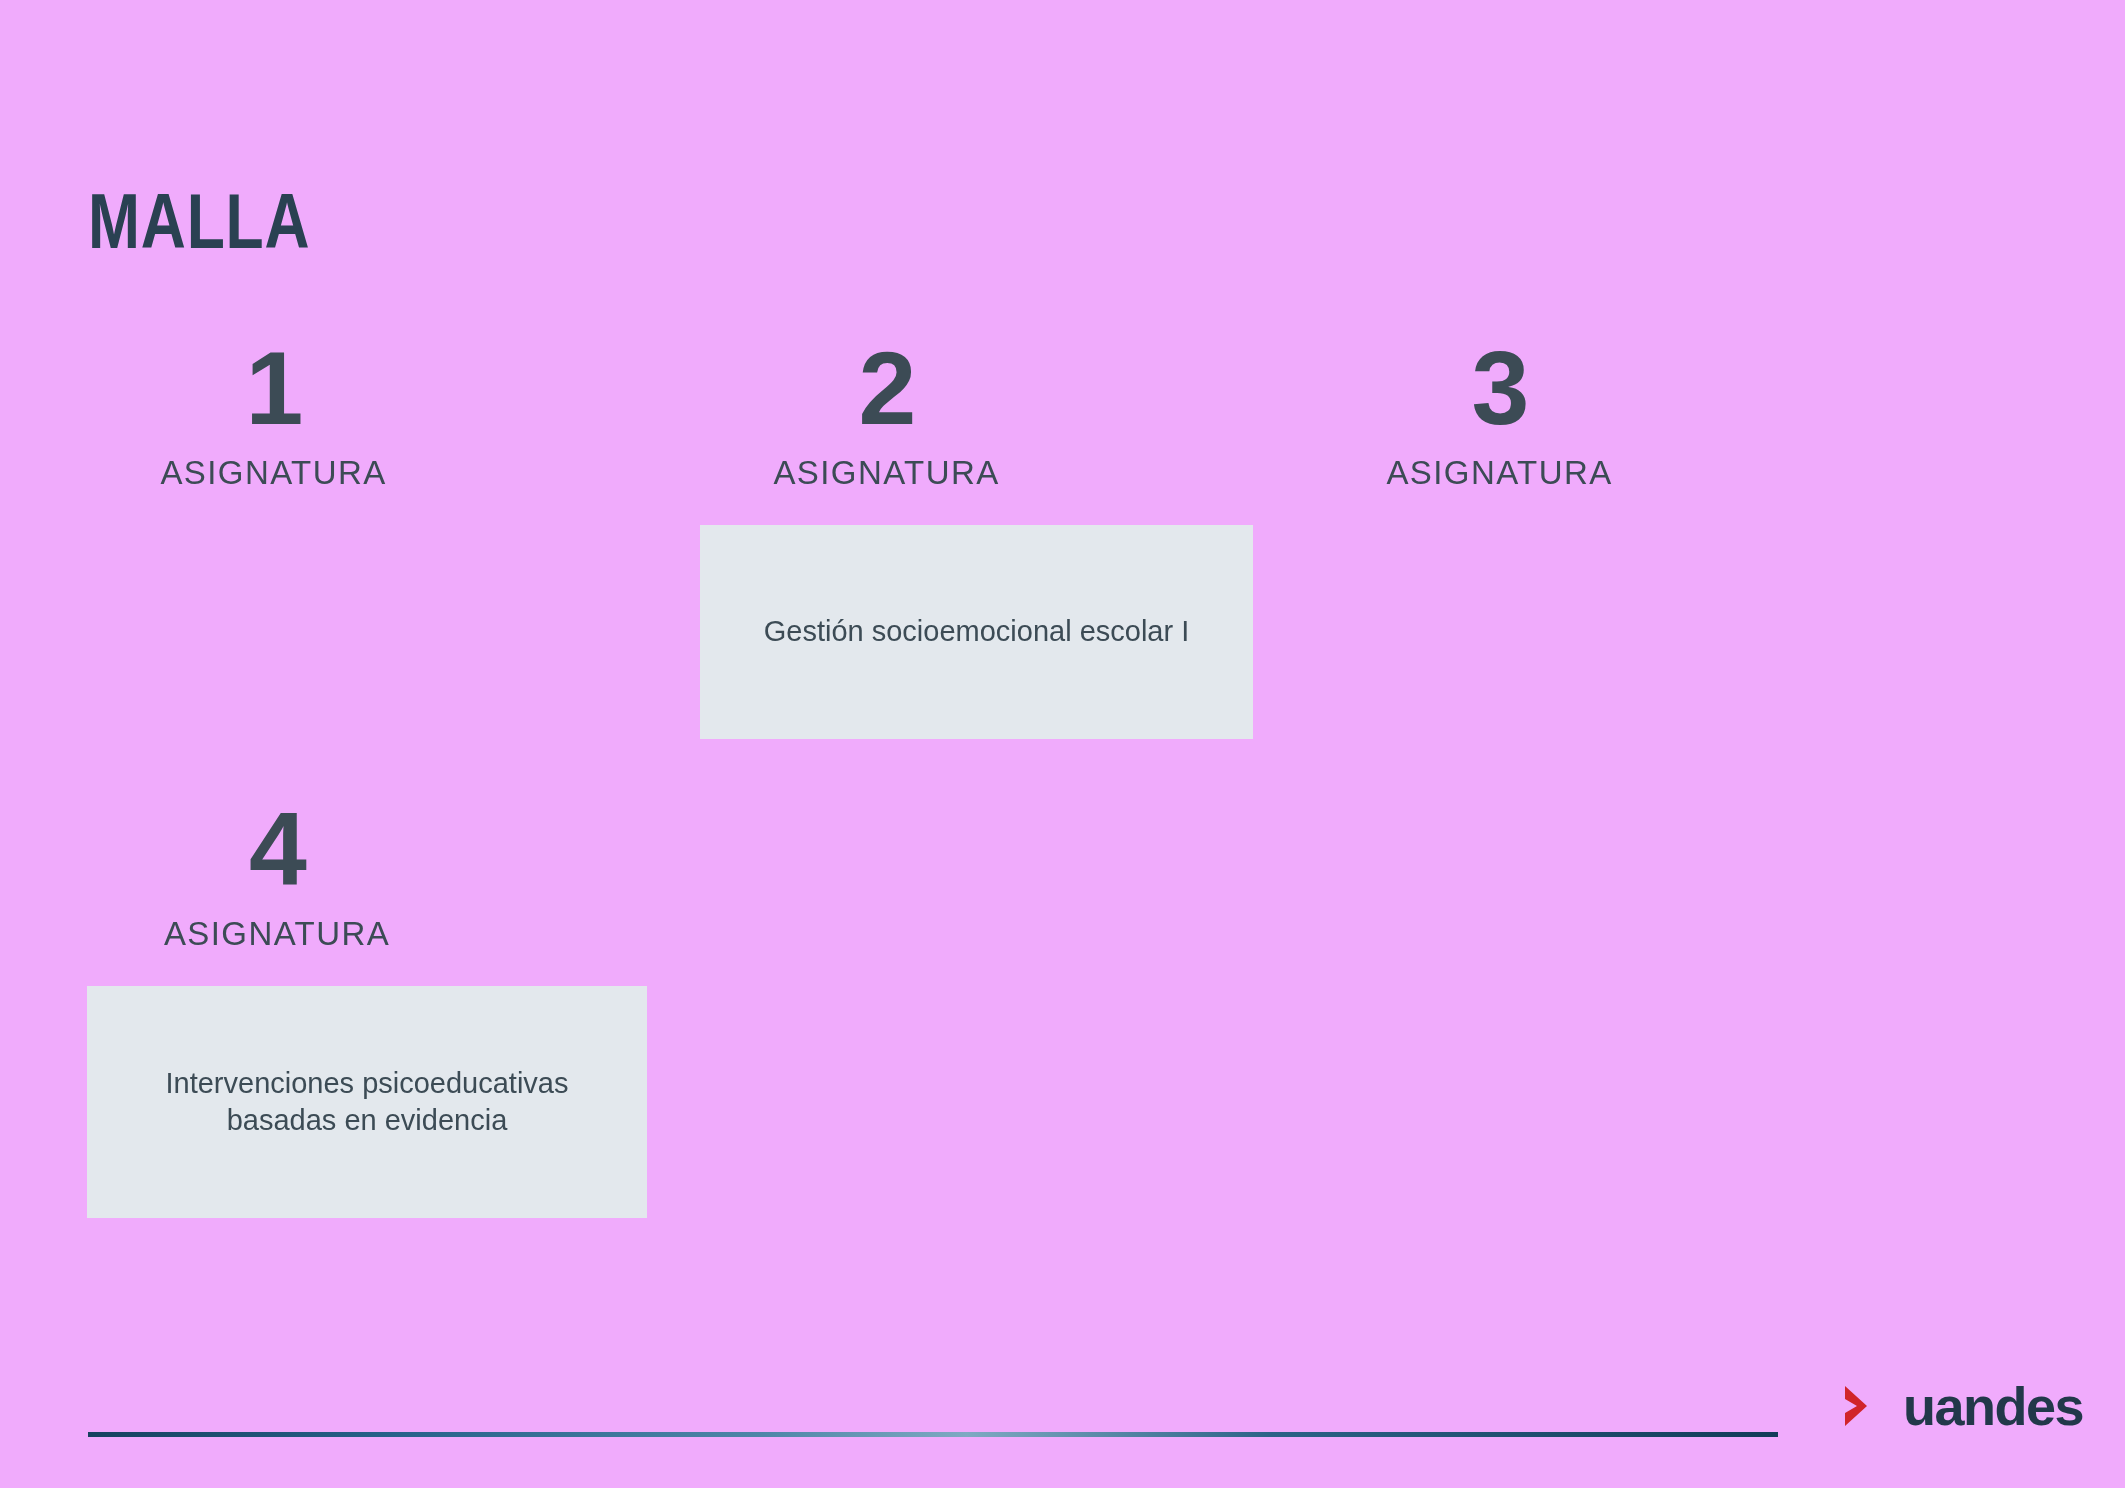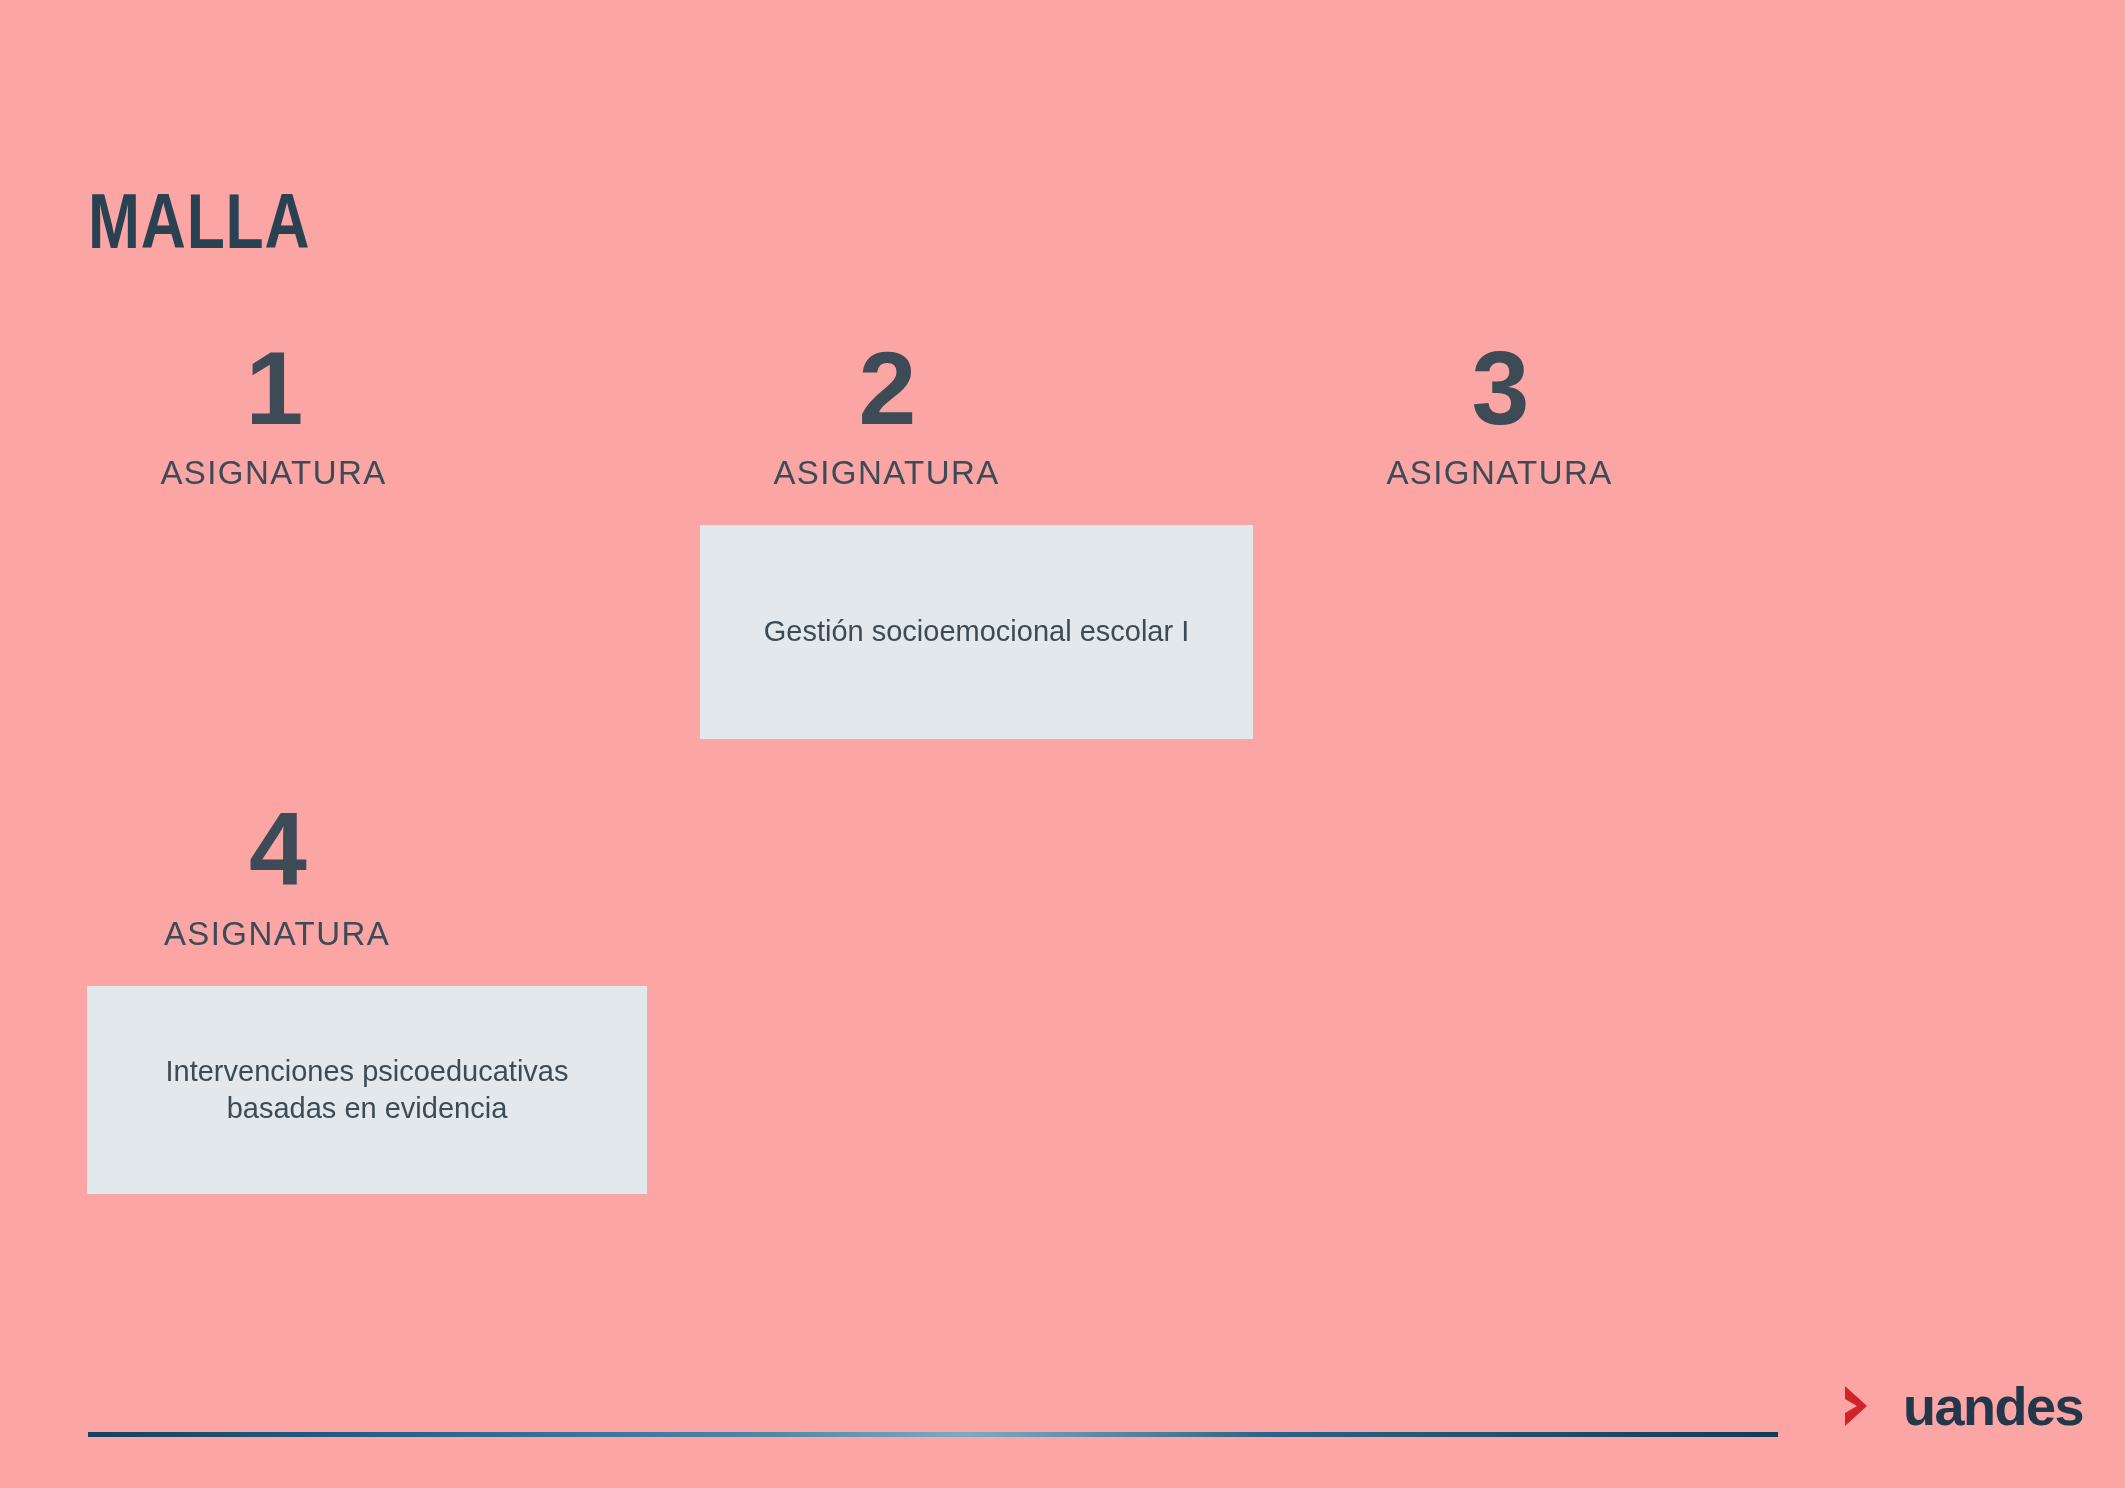--- a/index.html
+++ b/index.html
@@ -8,21 +8,21 @@
     background: #ffffff;
   }
   body {
     font-family: "Liberation Sans", sans-serif;
     -webkit-font-smoothing: antialiased;
   }
   #slide {
     position: relative;
     width: 2125px;
     height: 1488px;
-    background: #fca5a5;
+    background: #f0abfc;
     overflow: hidden;
   }
 
   
   .slide-title {
     position: absolute;
     left: 88px;
     top: 182px;
     font-size: 78px;
     line-height: 1;
@@ -92,21 +92,21 @@
   }
   .course-name {
     font-size: 29px;
     line-height: 1.28;
     color: #3C4B55;
     text-align: center;
     font-weight: 400;
   }
 
   
-  .row-2 .course-box { width: 560px; height: 208px; }
+  .row-2 .course-box { width: 560px; height: 232px; }
   .row-2 .malla-col { width: 560px; }
   .row-2 .col-head  { width: 560px; }
 
   
   .footer-rule {
     position: absolute;
     left: 88px;
     top: 1432px;
     width: 1690px;
     height: 5px;

